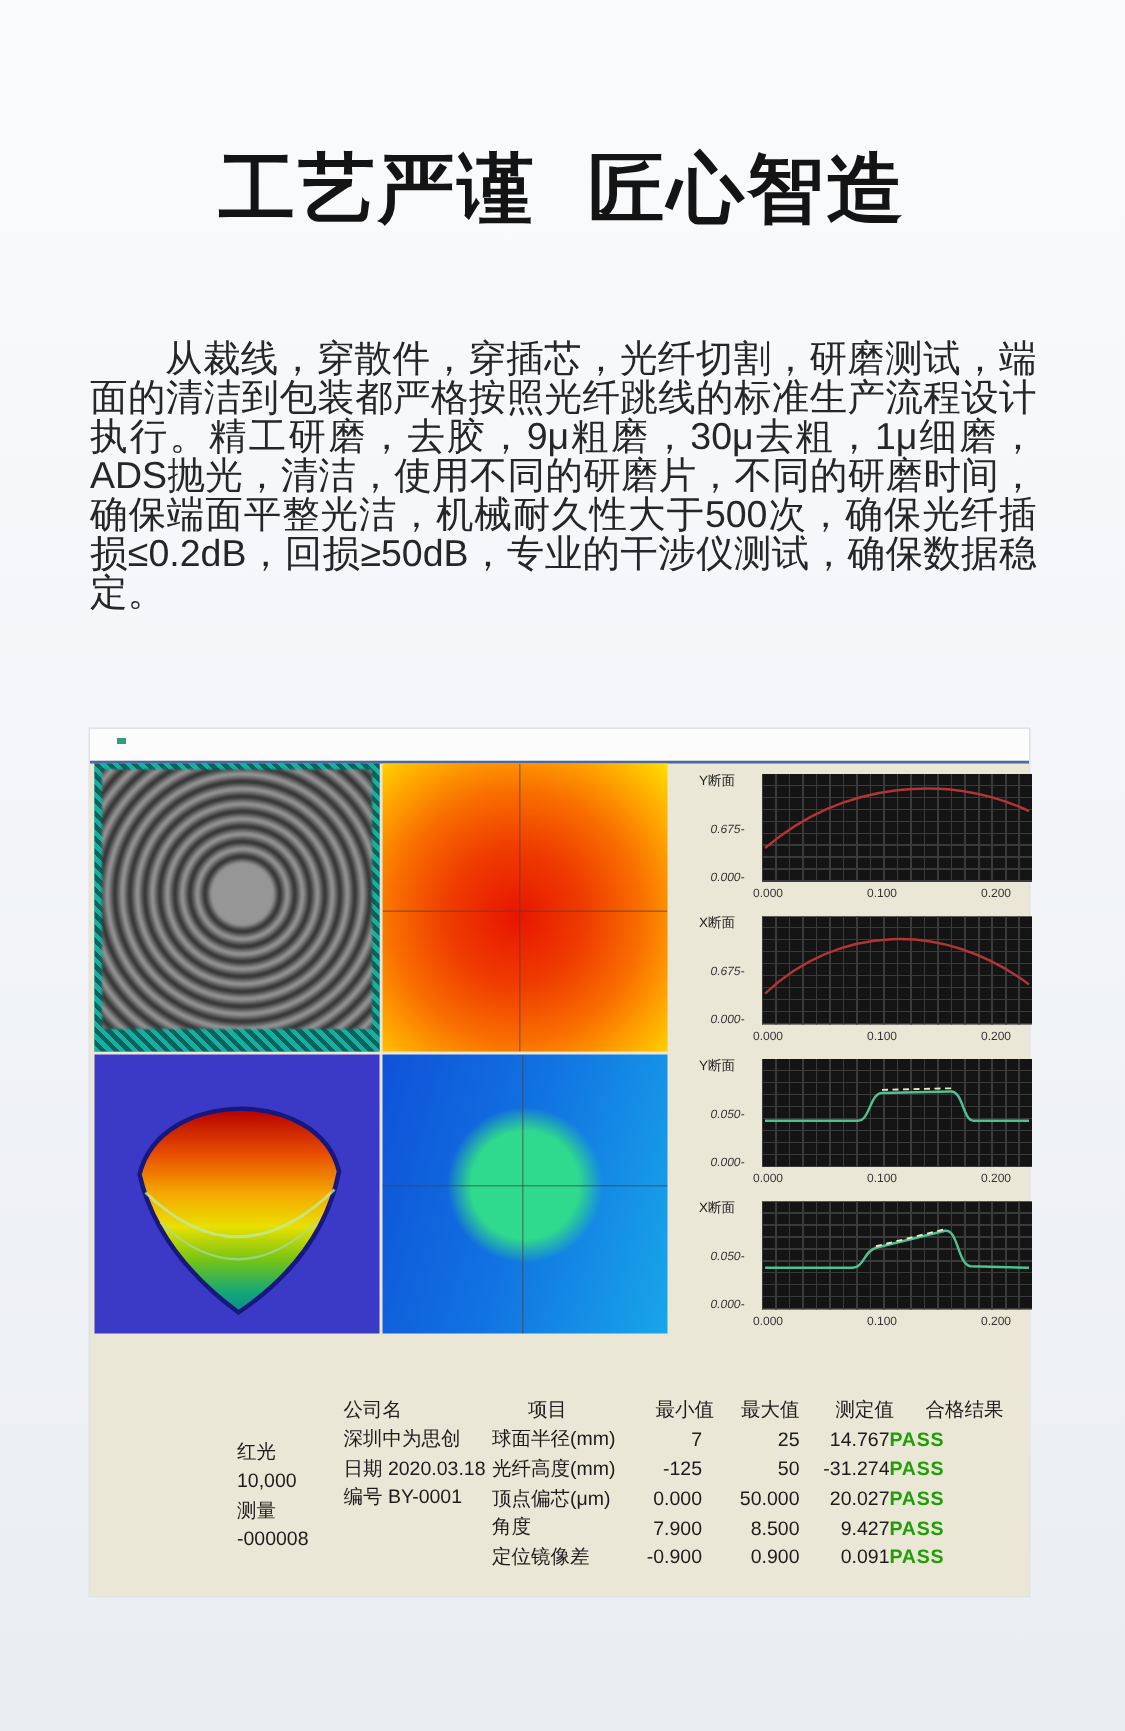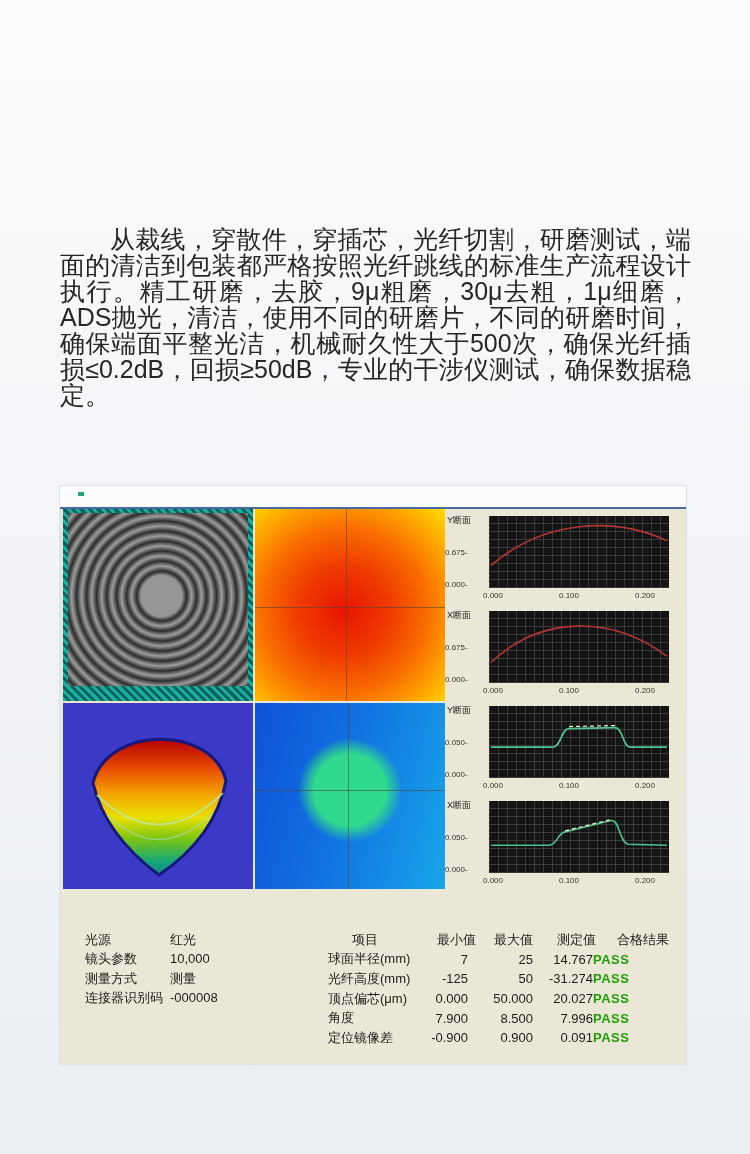--- a/index.html
+++ b/index.html
@@ -65,60 +65,61 @@
   .dome svg { position:absolute; inset:0; }
 
   
   .spot { background:linear-gradient(105deg,#0f52d8 0%,#1173e2 48%,#18a6e9 100%); }
   .spot .blob {
     position:absolute; left:50%; top:47%; width:120px; height:120px; transform:translate(-50%,-50%);
     background:radial-gradient(circle, #2fd98d 0 36px, rgba(47,217,141,0) 52px);
   }
 
   
-  .charts { flex:1; padding:1px 0 0 0; }
+  .charts { flex:1; padding:1px 0 0 19px; }
   .chart { position:relative; height:95px; }
   .c-label { position:absolute; left:2px; top:4px; font-size:9px; color:#222; white-space:nowrap; }
-  .c-ymid, .c-ybot { position:absolute; left:0; width:42px; text-align:left; font-size:8px; color:#333; }
+  .c-ymid, .c-ybot { position:absolute; left:0; width:42px; text-align:center; font-size:8px; color:#333;font-style:italic; }
   .c-ymid { top:38px; } .c-ybot { top:70px; }
   .c-plot {
     position:absolute; left:44px; top:6px; width:180px; height:72px;
     background-color:#141414;
     background-image:
       repeating-linear-gradient(90deg,#3a3a3a 0 1px,transparent 1px 9px),
       repeating-linear-gradient(0deg,#3a3a3a 0 1px,transparent 1px 8px);
   }
   .c-plot svg { position:absolute; inset:0; width:100%; height:100%; }
   .c-xlabels {
     position:absolute; left:38px; top:81px; width:172px;
     display:flex; justify-content:space-between; font-size:8px; color:#333;
   }
 
   
   .datapanel { position:relative; height:174px; font-size:13px; color:#1c1c1c; }
   .info-col { position:absolute; top:40px; line-height:19.4px; white-space:nowrap; }
   .info-labels { left:25px; }
-  .info-values { left:110px; }
+  .info-values { left:98px;margin-top:28px; }
   .info-company { left:169px; }
 
   .results {
     position:absolute; left:268px; top:40px;
     display:grid; grid-template-columns:85px 55px 65px 60px 76px;
     grid-auto-rows:19.6px; align-items:center; white-space:nowrap;
   }
   .results .h { font-weight:normal;margin-left:24px; }
   .r-left { text-align:left; }
   .r-num  { text-align:right; }
   .r-pass { text-align:left; color:#1f9e06; font-weight:bold; letter-spacing:.5px; }
 </style>
 </head>
 <body>
 
 <div class="page">
 
+  <h1 class="headline">工艺严谨 匠心智造</h1>
 
   <p class="intro">从裁线，穿散件，穿插芯，光纤切割，研磨测试，端面的清洁到包装都严格按照光纤跳线的标准生产流程设计执行。精工研磨，去胶，9μ粗磨，30μ去粗，1μ细磨，ADS抛光，清洁，使用不同的研磨片，不同的研磨时间，确保端面平整光洁，机械耐久性大于500次，确保光纤插损≤0.2dB，回损≥50dB，专业的干涉仪测试，确保数据稳定。</p>
 
   <div class="shot">
 
     <div class="shot-toolbar">
       <span class="toolbar-dot"></span>
     </div>
     <div class="shot-blueline"></div>
 
@@ -226,34 +227,34 @@
             <span>0.000</span>
             <span>0.100</span>
             <span>0.200</span>
           </div>
         </div>
       </div>
     </div>
 
     <div class="datapanel">
 
-      <div class="info-col info-labels">
-        <div>光源</div>
-        <div>镜头参数</div>
-        <div>测量方式</div>
-        <div>连接器识别码</div>
-      </div>
 
       <div class="info-col info-values">
         <div>红光</div>
         <div>10,000</div>
         <div>测量</div>
         <div>-000008</div>
       </div>
 
+      <div class="info-col info-company">
+        <div>公司名</div>
+        <div>深圳中为思创</div>
+        <div>日期  2020.03.18</div>
+        <div>编号  BY-0001</div>
+      </div>
 
       <div class="results">
         <div class="h r-left">项目</div>
         <div class="h r-num">最小值</div>
         <div class="h r-num">最大值</div>
         <div class="h r-num">测定值</div>
         <div class="h" style="">合格结果</div>
 
         <div class="r-left">球面半径(mm)</div>
         <div class="r-num">7</div>
@@ -269,21 +270,21 @@
 
         <div class="r-left">顶点偏芯(μm)</div>
         <div class="r-num">0.000</div>
         <div class="r-num">50.000</div>
         <div class="r-num">20.027</div>
         <div class="r-pass">PASS</div>
 
         <div class="r-left">角度</div>
         <div class="r-num">7.900</div>
         <div class="r-num">8.500</div>
-        <div class="r-num">7.996</div>
+        <div class="r-num">9.427</div>
         <div class="r-pass">PASS</div>
 
         <div class="r-left">定位镜像差</div>
         <div class="r-num">-0.900</div>
         <div class="r-num">0.900</div>
         <div class="r-num">0.091</div>
         <div class="r-pass">PASS</div>
       </div>
     </div>
   </div>

